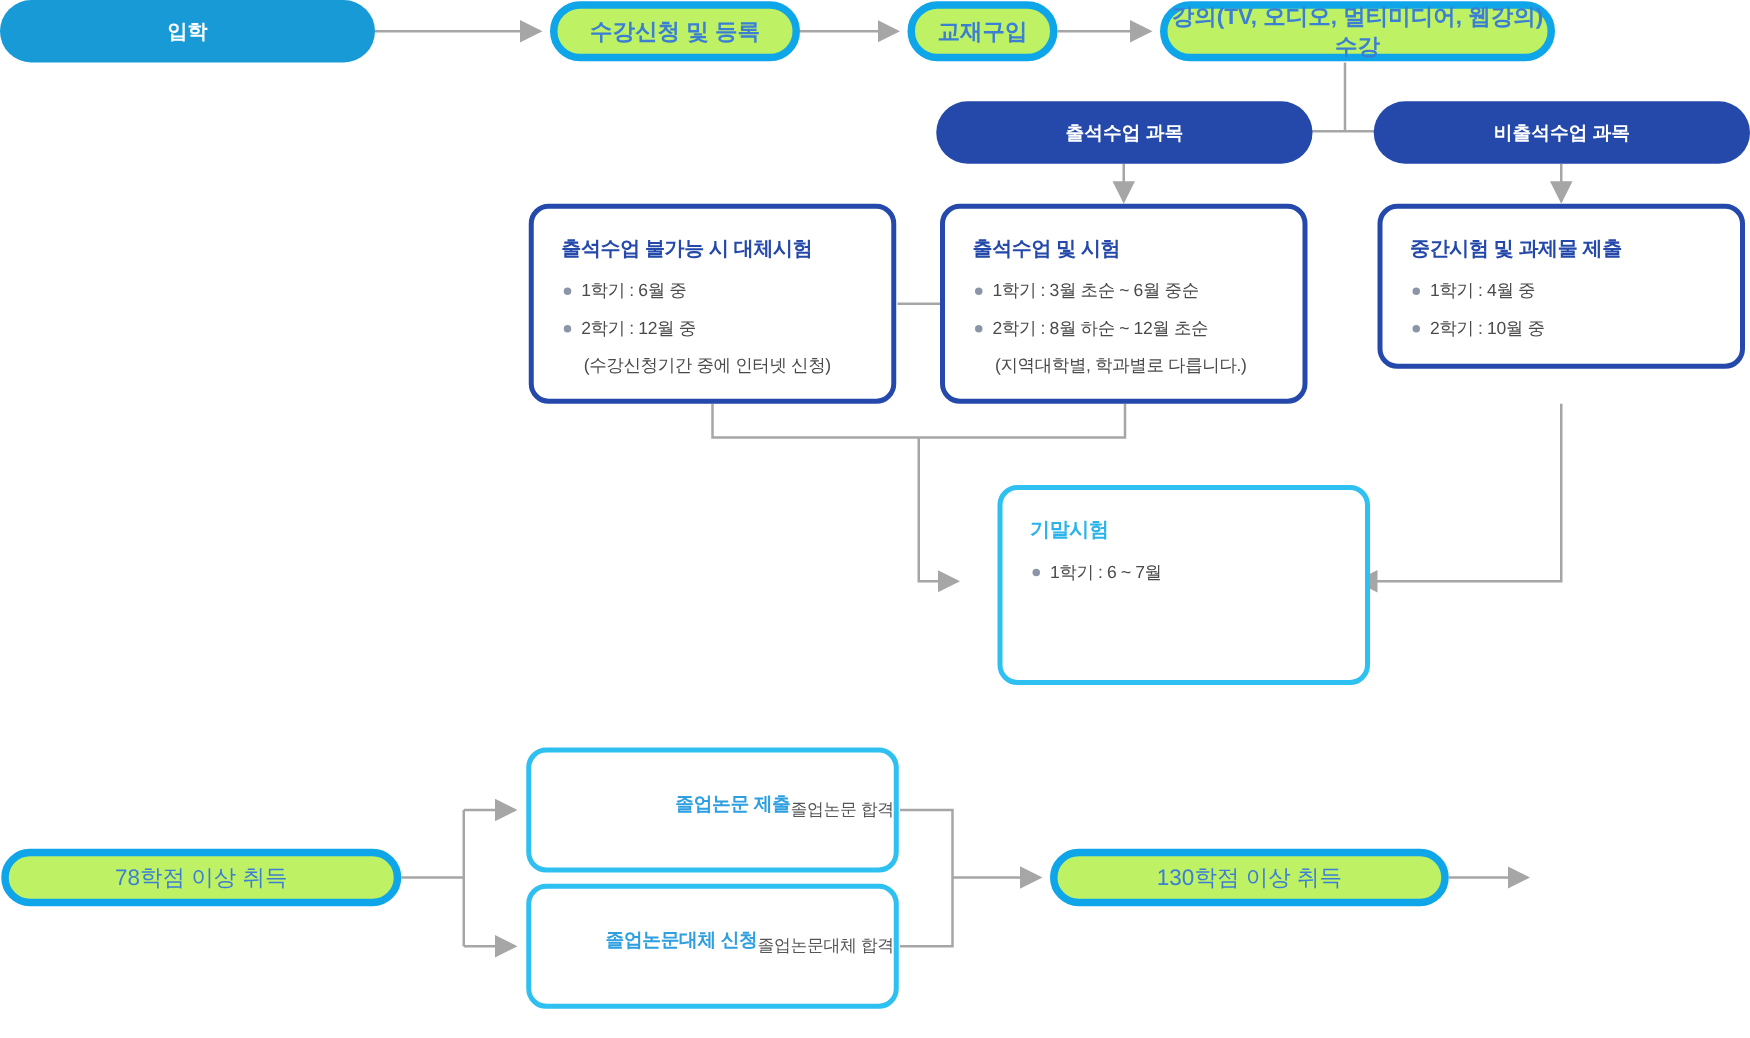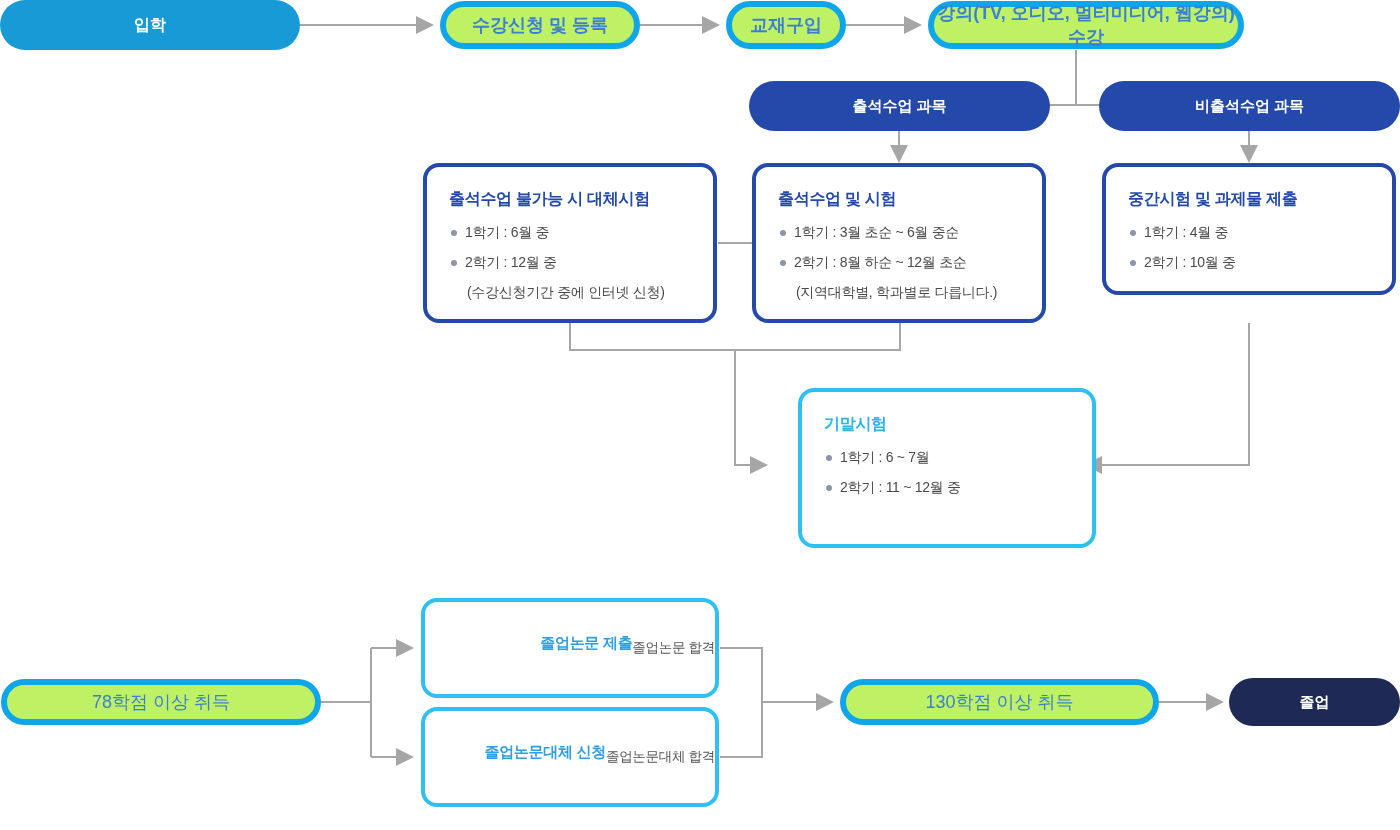--- a/index.html
+++ b/index.html
@@ -215,21 +215,20 @@
     <ul>
       <li class="bulleted">1학기 : 4월 중</li>
       <li class="bulleted">2학기 : 10월 중</li>
     </ul>
   </div>
 
   <div class="card cyan" style="left:798px; top:388px; width:298px; height:160px;">
     <div class="card-title">기말시험</div>
     <ul>
       <li class="bulleted">1학기 : 6 ~ 7월</li>
-      <li class="bulleted">2학기 : 11 ~ 12월 중</li>
     </ul>
   </div>
 
   <div class="node pill-outline" style="left:1px; top:679px; width:320px; height:46px; font-weight:normal;justify-content:center;">
     <span>78학점 이상 취득</span>
   </div>
 
   <div class="outcome" style="left:421px; top:598px; width:298px; height:100px;">
     <div class="o-title">졸업논문 제출</div>
     <div class="o-sub">졸업논문 합격</div>
@@ -237,17 +236,14 @@
 
   <div class="outcome" style="left:421px; top:707px; width:298px; height:100px;">
     <div class="o-title">졸업논문대체 신청</div>
     <div class="o-sub">졸업논문대체 합격</div>
   </div>
 
   <div class="node pill-outline" style="left:840px; top:679px; width:319px; height:46px; font-weight:normal;">
     <span>130학점 이상 취득</span>
   </div>
 
-  <div class="node pill-filled-navy" style="left:1229px; top:678px; width:171px; height:48px;">
-    <span>졸업</span>
-  </div>
 
 </div>
 
 </body></html>

